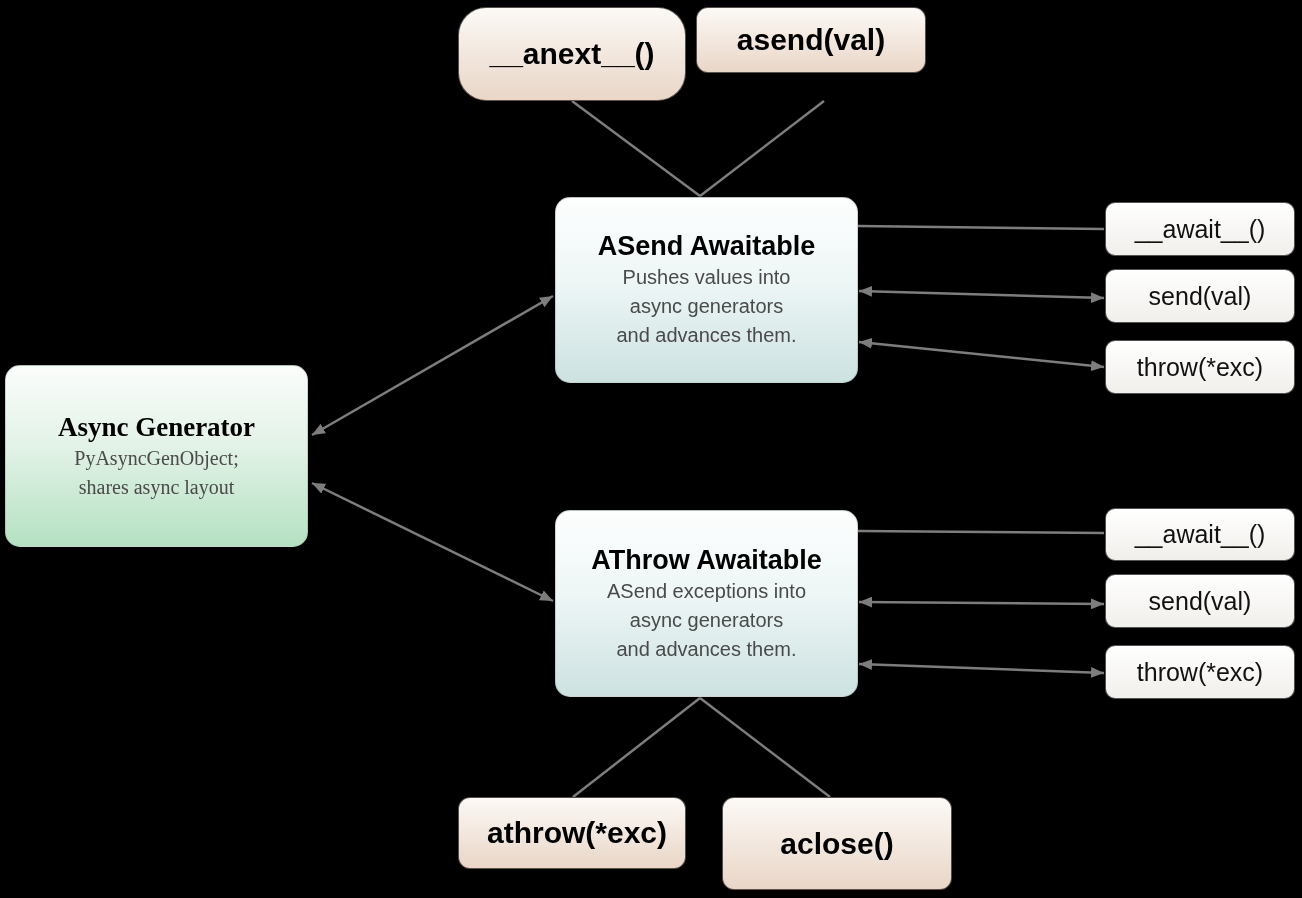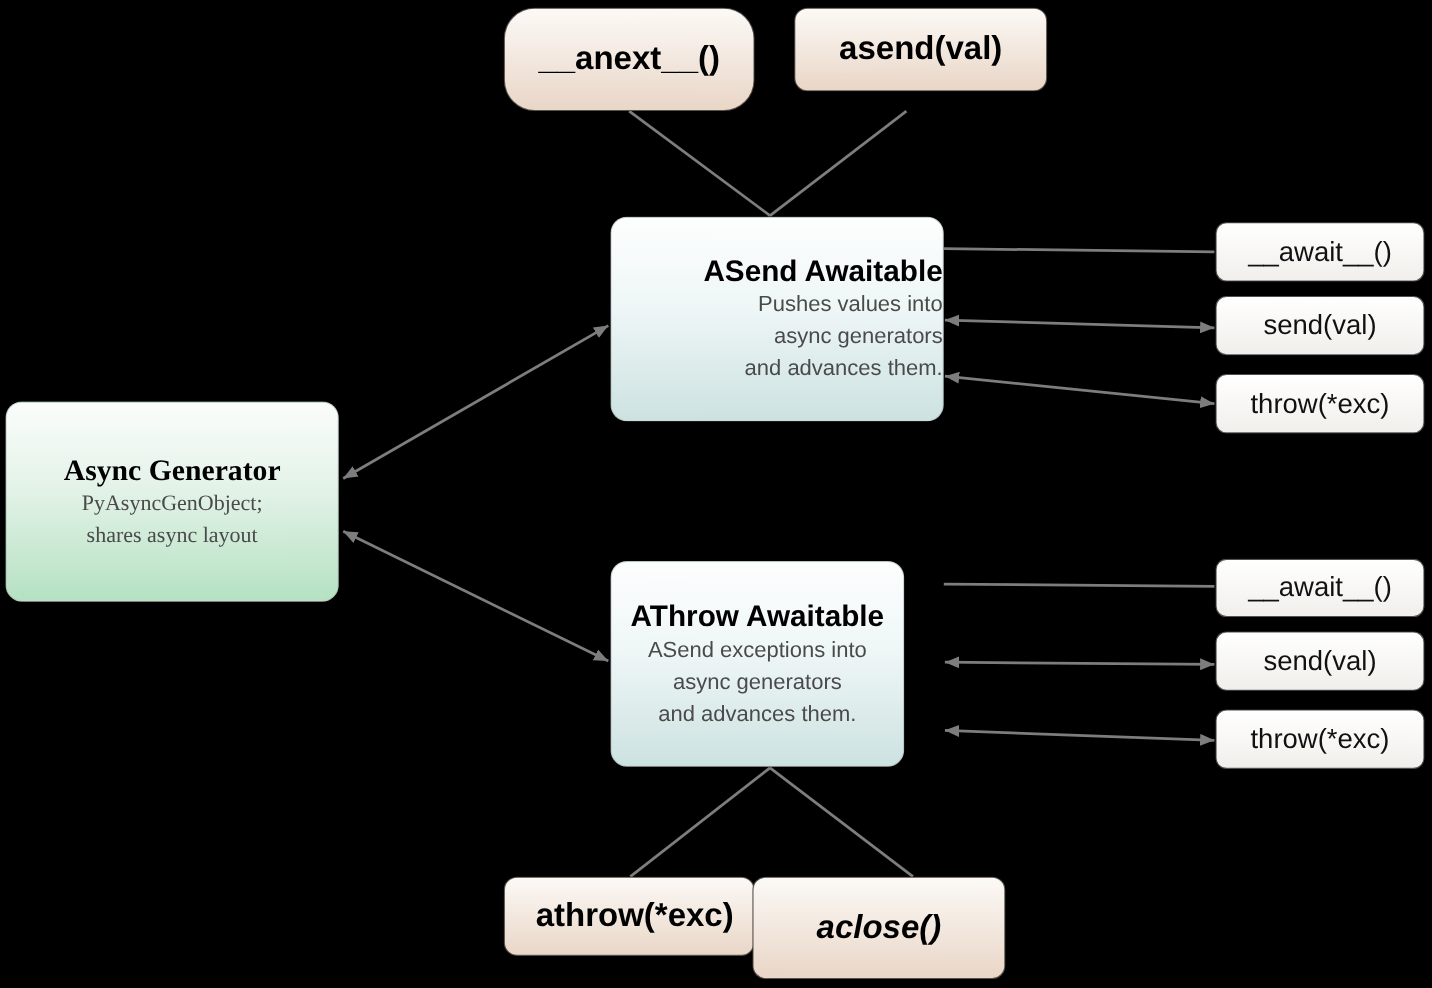--- a/index.html
+++ b/index.html
@@ -95,38 +95,38 @@
     <line class="connector" marker-start="url(#arrowhead)" marker-end="url(#arrowhead)" x1="859" y1="342" x2="1104" y2="367"></line>
 
     <line class="connector" x1="858" y1="531" x2="1104" y2="533"></line>
     <line class="connector" marker-start="url(#arrowhead)" marker-end="url(#arrowhead)" x1="859" y1="602" x2="1104" y2="604"></line>
     <line class="connector" marker-start="url(#arrowhead)" marker-end="url(#arrowhead)" x1="859" y1="664" x2="1104" y2="673"></line>
   </svg>
 
   <div class="box warm" style="left:458px; top:7px; width:228px; height:94px;border-radius:28px;">
     <span>__anext__()</span>
   </div>
-  <div class="box warm" style="left:722px; top:7px; width:230px; height:76px;">
+  <div class="box warm" style="left:696px; top:7px; width:230px; height:66px;">
     <span>asend(val)</span>
   </div>
 
-  <div class="box teal" style="left:555px; top:197px; width:303px; height:186px;align-items:flex-end;">
+  <div class="box teal" style="left:555px; top:197px; width:303px; height:186px;">
     <div class="node-title">ASend Awaitable</div>
     <div class="node-body-line">Pushes values into</div>
     <div class="node-body-line">async generators</div>
     <div class="node-body-line">and advances them.</div>
   </div>
 
   <div class="box green" style="left:5px; top:365px; width:303px; height:182px;font-family:Liberation Serif, serif;">
     <div class="node-title">Async Generator</div>
     <div class="node-body-line">PyAsyncGenObject;</div>
     <div class="node-body-line">shares async layout</div>
   </div>
 
-  <div class="box teal" style="left:555px; top:510px; width:267px; height:187px;">
+  <div class="box teal" style="left:555px; top:510px; width:303px; height:187px;">
     <div class="node-title">AThrow Awaitable</div>
     <div class="node-body-line">ASend exceptions into</div>
     <div class="node-body-line">async generators</div>
     <div class="node-body-line">and advances them.</div>
   </div>
 
   <div class="box method" style="left:1105px; top:202px; width:190px; height:54px;">
     <span>__await__()</span>
   </div>
   <div class="box method" style="left:1105px; top:269px; width:190px; height:54px;">
@@ -142,17 +142,17 @@
   <div class="box method" style="left:1105px; top:574px; width:190px; height:54px;">
     <span>send(val)</span>
   </div>
   <div class="box method" style="left:1105px; top:645px; width:190px; height:54px;">
     <span>throw(*exc)</span>
   </div>
 
   <div class="box warm" style="left:458px; top:797px; width:228px; height:72px;padding-left:10px;">
     <span>athrow(*exc)</span>
   </div>
-  <div class="box warm" style="left:684px; top:797px; width:230px; height:93px;font-style:italic;">
+  <div class="box warm" style="left:722px; top:797px; width:230px; height:93px;">
     <span>aclose()</span>
   </div>
 
 </div>
 
 </body></html>

